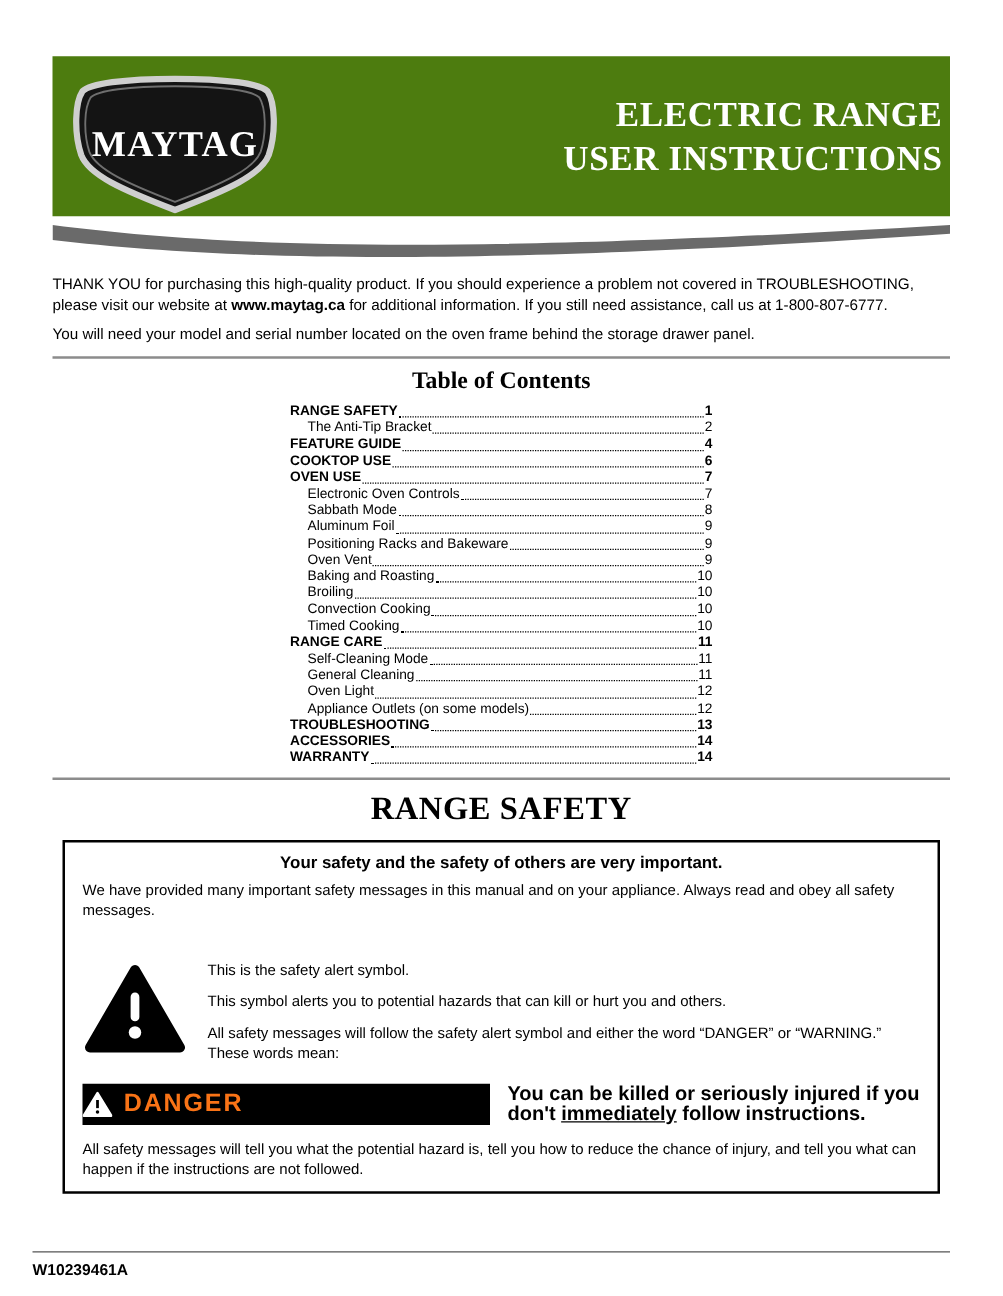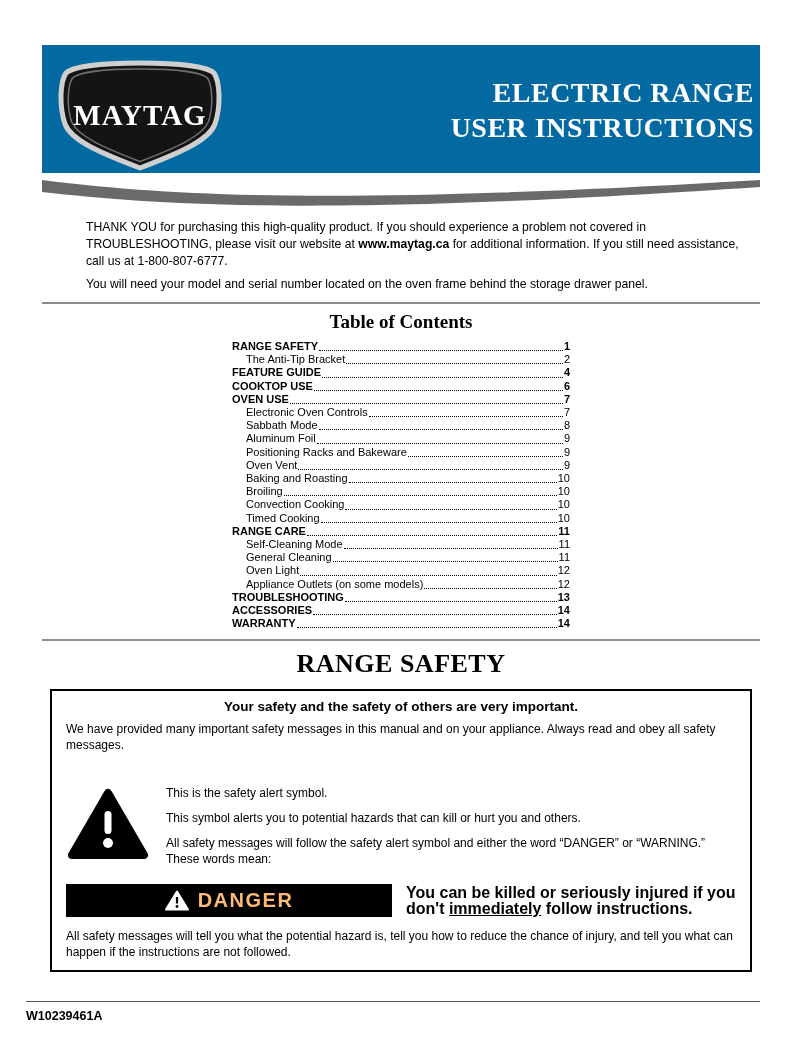--- a/index.html
+++ b/index.html
@@ -5,31 +5,31 @@
   html,body { margin:0; padding:0; background:#ffffff; }
   .page {
     position:relative; width:802px; height:1037px; overflow:hidden;
     background:#ffffff; color:#000;
     font-family:"Liberation Sans", sans-serif;
   }
   .content { margin:0 42px; }
 
   
   .header { margin-top:45px; position:relative; }
-  .band { position:relative; height:128px; background:#0369a1; }
+  .band { position:relative; height:128px; background:#4d7c0f; }
   .brand-logo { position:absolute; left:12px; top:12px; width:172px; height:118px; z-index:3; }
   .header-title {
     position:absolute; left:195px; right:6px; top:30px; text-align:right;
     color:#ffffff; font-family:"Liberation Serif", serif; font-weight:bold;
     font-size:28px; line-height:35px; letter-spacing:0.5px;
   }
   .swoosh { display:block; width:100%; height:38px; }
 
   
-  .intro { margin-top:8px; font-size:12.2px; line-height:17px;margin-left:44px; }
+  .intro { margin-top:8px; font-size:12.2px; line-height:17px; }
   .intro p { margin:0 0 6px; }
 
   .rule { height:2px; background:#8c8c8c; border:0; margin:9px 0 7px; }
 
   
   .toc-title { text-align:center; font-family:"Liberation Serif", serif; font-weight:bold; font-size:19px; margin:4px 0 7px; }
   .toc { width:338px; margin:0 auto; font-size:11px; line-height:13.2px; }
   .toc-row { display:flex; align-items:flex-end; }
   .toc-row.bold { font-weight:bold; }
   .toc-row.indent { padding-left:14px; }
@@ -44,22 +44,22 @@
   .sb-title { text-align:center; font-weight:bold; font-size:13.5px; margin:0 0 7px; }
   .sb-intro { font-size:12px; line-height:16px; margin-bottom:9px; }
 
   .alert-row { display:flex; gap:16px; margin-bottom:2px;margin-top:32px; }
   .alert-icon { flex:none; width:84px; height:76px; }
   .alert-lines { flex:1; font-size:12px; line-height:16px; }
   .alert-lines p { margin:0 0 9px; white-space:pre-line; }
 
   .signal-row { display:flex; gap:14px; margin-top:8px; align-items:flex-start; }
   .banner {
-    flex:none; width:326px; height:33px; background:#000000; color:#fdba74;
-    display:flex; align-items:center; justify-content:center; gap:9px;
+    flex:none; width:326px; height:33px; background:#000000; color:#f97316;
+    display:flex; align-items:center; justify-content:flex-start; gap:9px;
   }
   .banner .lbl { font-weight:bold; font-size:20px; letter-spacing:1.5px; }
   .signal-desc { flex:1; font-size:16px; line-height:15.5px; font-weight:bold; padding-top:1px; }
   .sb-footer { font-size:12px; line-height:16px; margin-top:11px; }
 
   
   .page-footer { position:absolute; left:26px; right:42px; bottom:14px; }
   .footer-rule { height:1.5px; background:#555; margin-bottom:7px; }
   .doc-number { font-weight:bold; font-size:12.5px; }
 </style>

